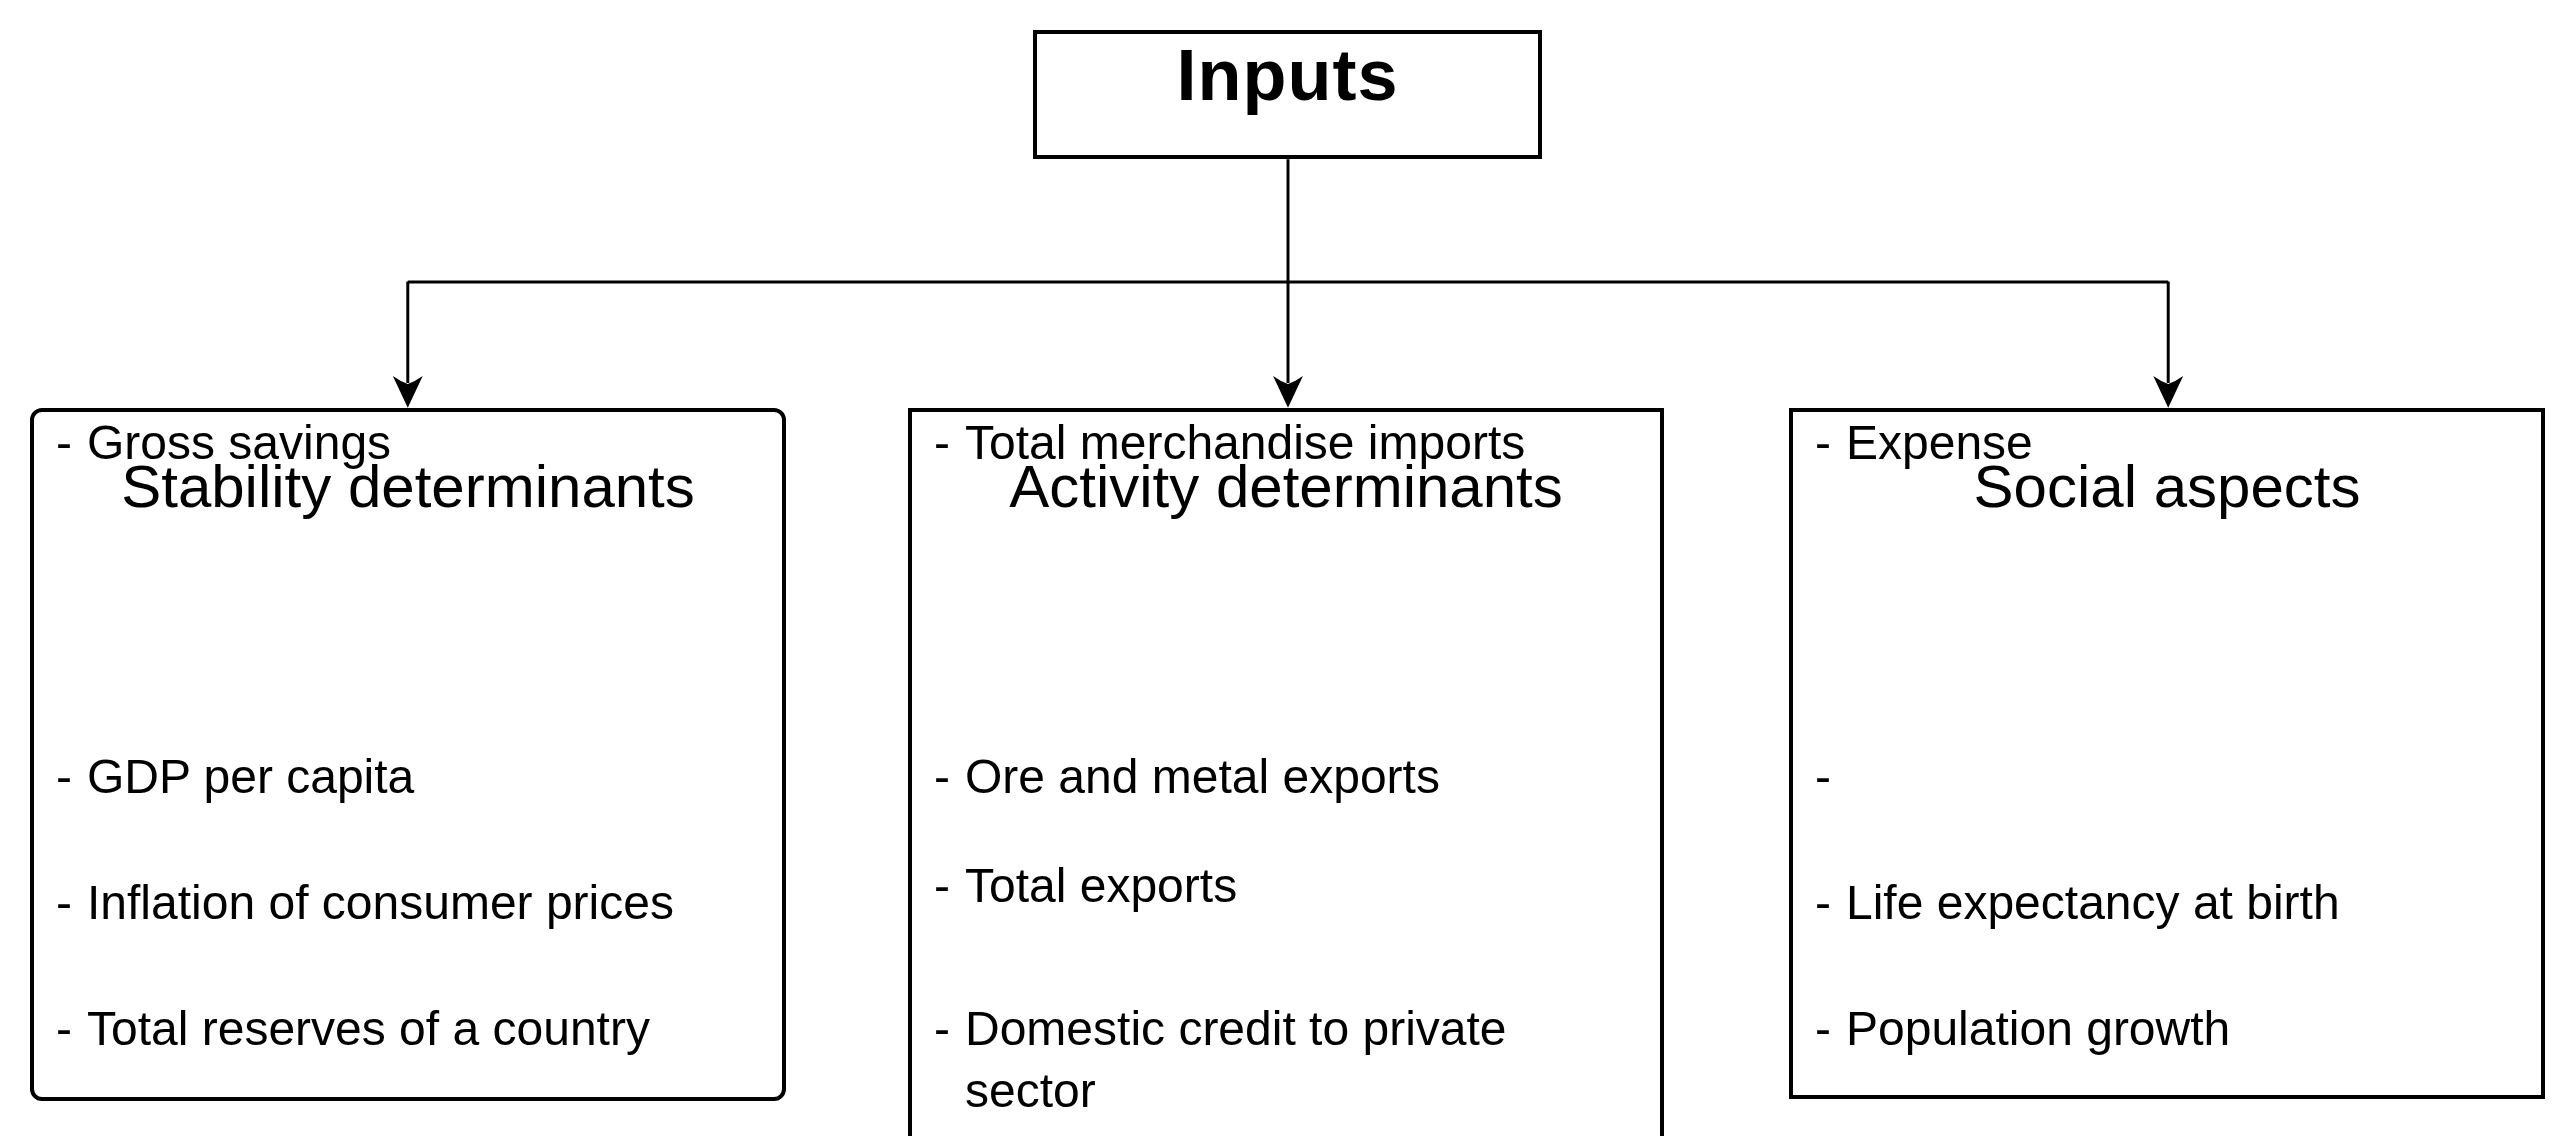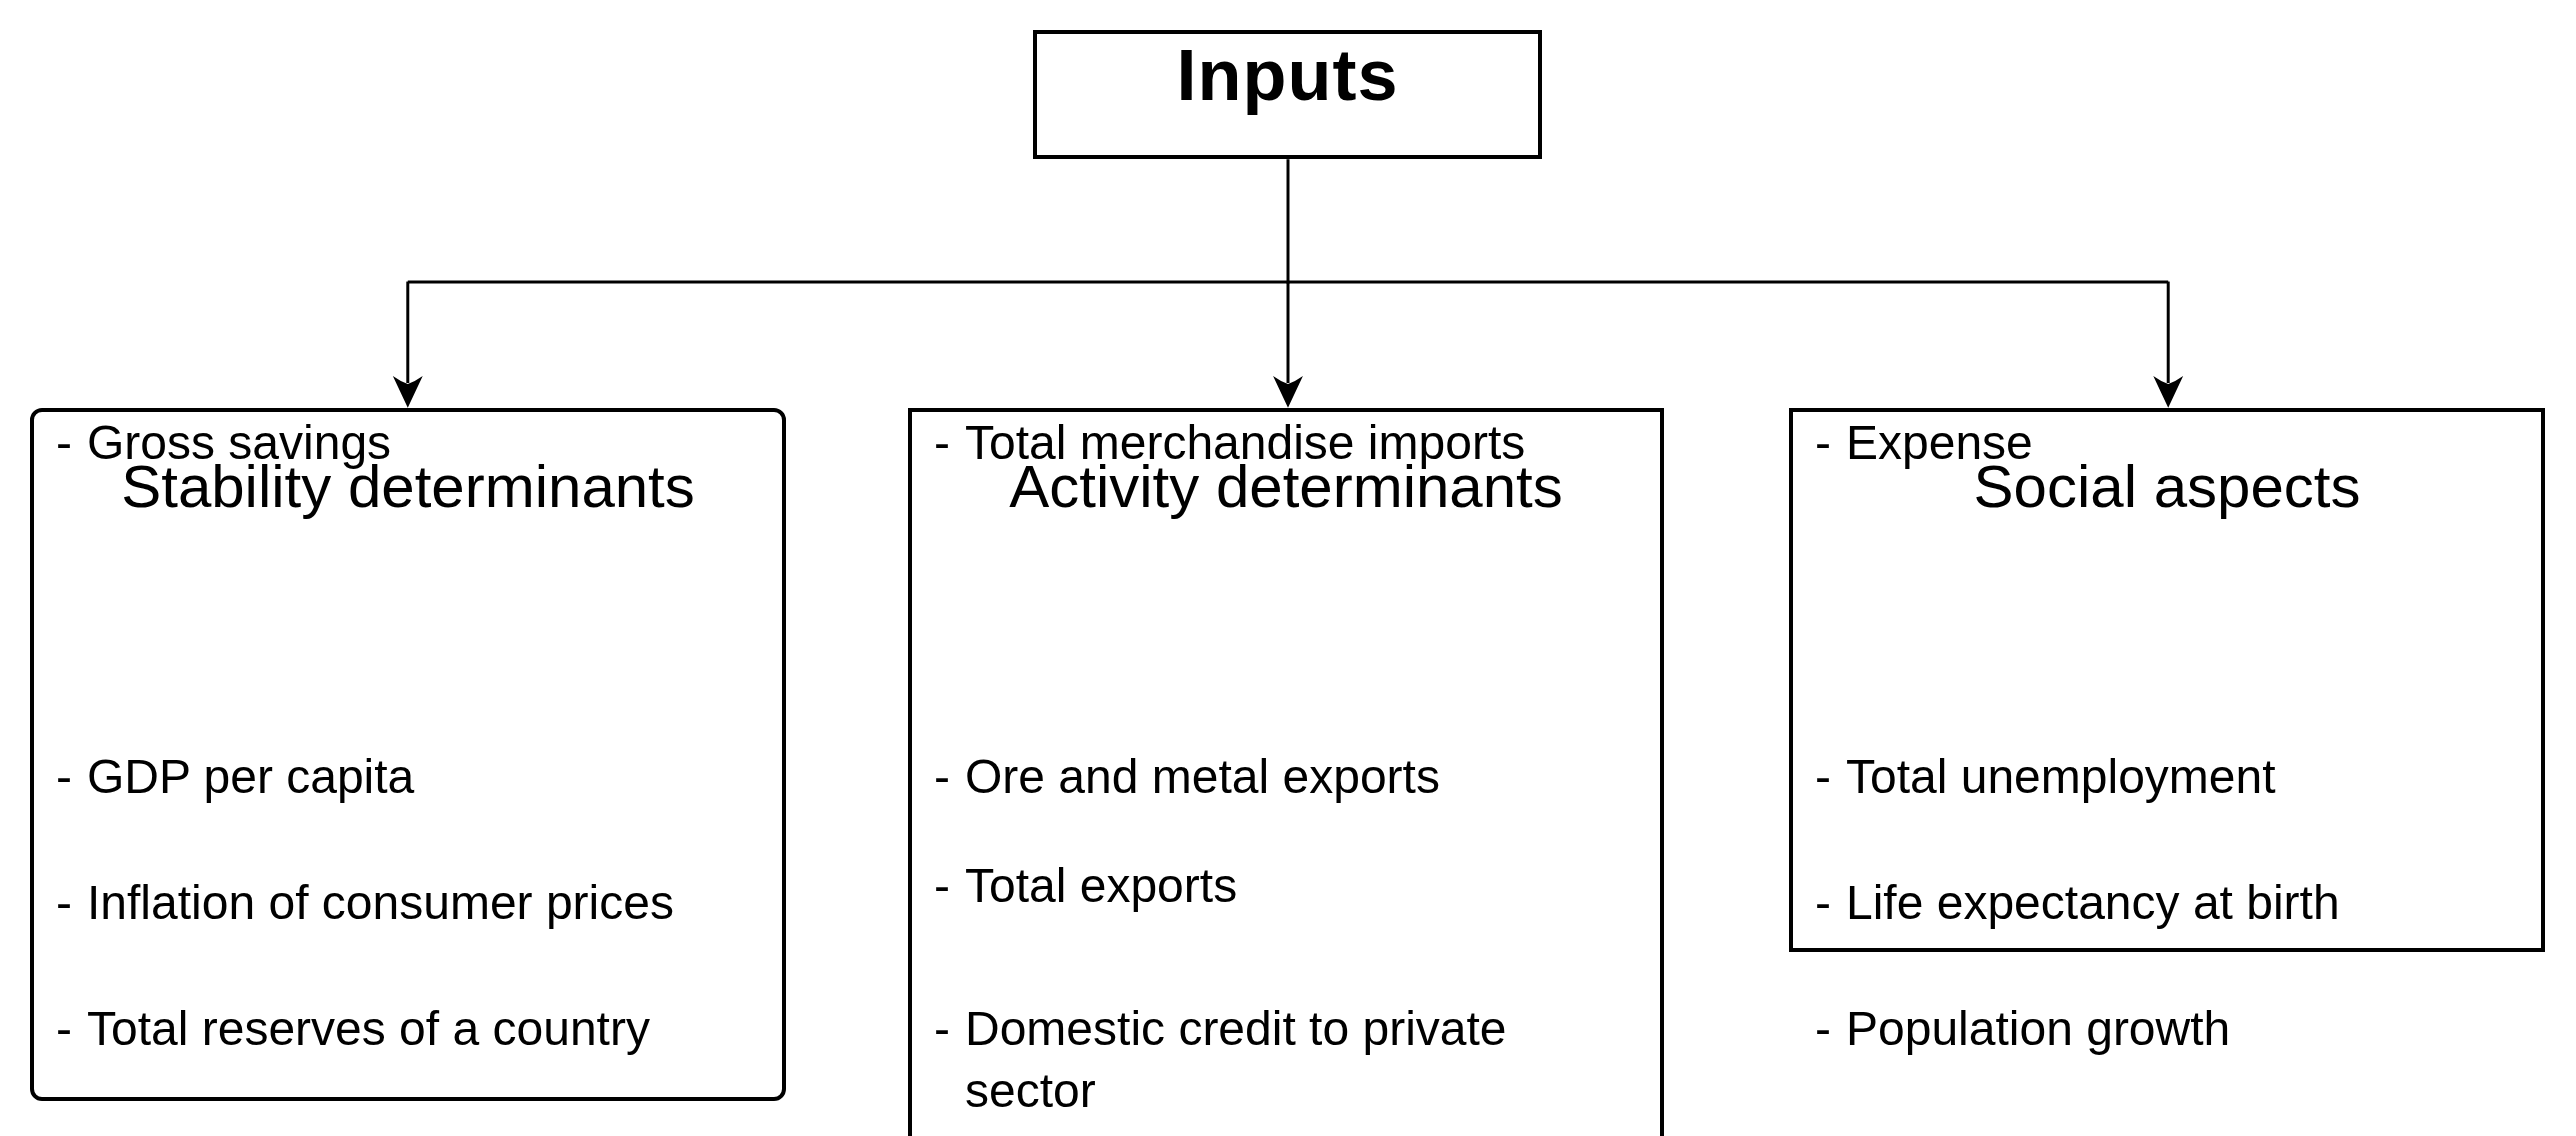--- a/index.html
+++ b/index.html
@@ -35,21 +35,21 @@
     align-items: flex-start;
     justify-content: center;
   }
   .root-label {
     font-size: 72px;
     font-weight: bold;
     letter-spacing: 1px;
   }
   .branch-box-1 { left: 30px;   top: 408px; width: 756px; height: 693px; border-radius: 12px; }
   .branch-box-2 { left: 908px;  top: 408px; width: 756px; height: 751px; }
-  .branch-box-3 { left: 1789px; top: 408px; width: 756px; height: 544px; }
+  .branch-box-3 { left: 1789px; top: 408px; width: 756px; height: 691px; }
   .branch-title {
     position: absolute;
     left: 0; right: 0;
     top: 40px;
     text-align: center;
     font-size: 60px;
     line-height: 70px;
     font-weight: normal;
   }
   .item {
@@ -140,21 +140,20 @@
     <div class="item">
       <span class="dash">-</span>
       <span class="txt">Total merchandise imports</span>
     </div>
   </div>
 
   <div class="box branch-box-3 rows-a">
     <div class="branch-title">Social aspects</div>
     <div class="item">
       <span class="dash">-</span>
-      <span class="txt">Total unemployment</span>
     </div>
     <div class="item">
       <span class="dash">-</span>
       <span class="txt">Life expectancy at birth</span>
     </div>
     <div class="item">
       <span class="dash">-</span>
       <span class="txt">Population growth</span>
     </div>
     <div class="item">

